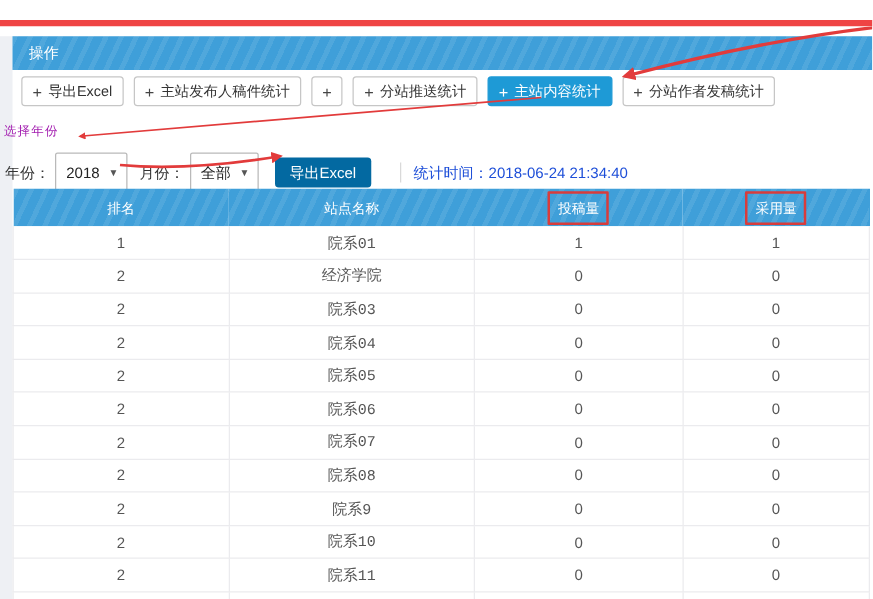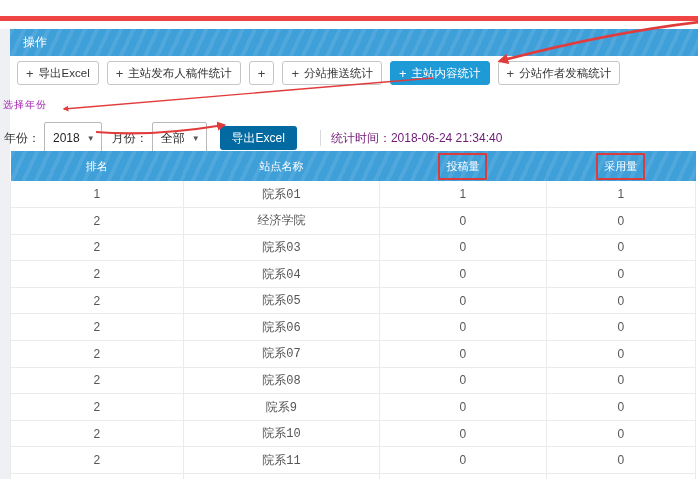--- a/index.html
+++ b/index.html
@@ -51,21 +51,21 @@
     display:inline-flex; align-items:center; gap:7px; padding:0 6px 0 8px;
     font-size:12px; color:#222; cursor:pointer;
   }
   .select-box .caret { font-size:8px; color:#555; } .gap10 { width:10px; } .gap13 { width:13px; }
   .blue-btn {
     height:24px; border:none; border-radius:3px; background:#0369a1; color:#fff;
     font-size:12px; padding:0 12px; display:inline-flex; align-items:center;
     gap:6px; cursor:pointer; font-family:inherit; white-space:nowrap;
   }
   .vdiv { width:1px; height:16px; background:#d9d9d9; margin:0 10px; }
-  .stat-time { color:#701a75; font-size:12px; white-space:nowrap; }
+  .stat-time { color:#1d4ed8; font-size:12px; white-space:nowrap; }
 
   table.rank {
     position:absolute; left:10px; top:130px; width:686px;
     border-collapse:collapse; table-layout:fixed; font-size:12px;
   }
   table.rank th {
     height:30px; color:#fff; font-weight:normal; text-align:center; font-size:11px;
   }
   table.rank th:nth-child(1), table.rank td:nth-child(1){ width:25.2%; }
   table.rank th:nth-child(2), table.rank td:nth-child(2){ width:28.7%;font-family:Liberation Mono, monospace; }

